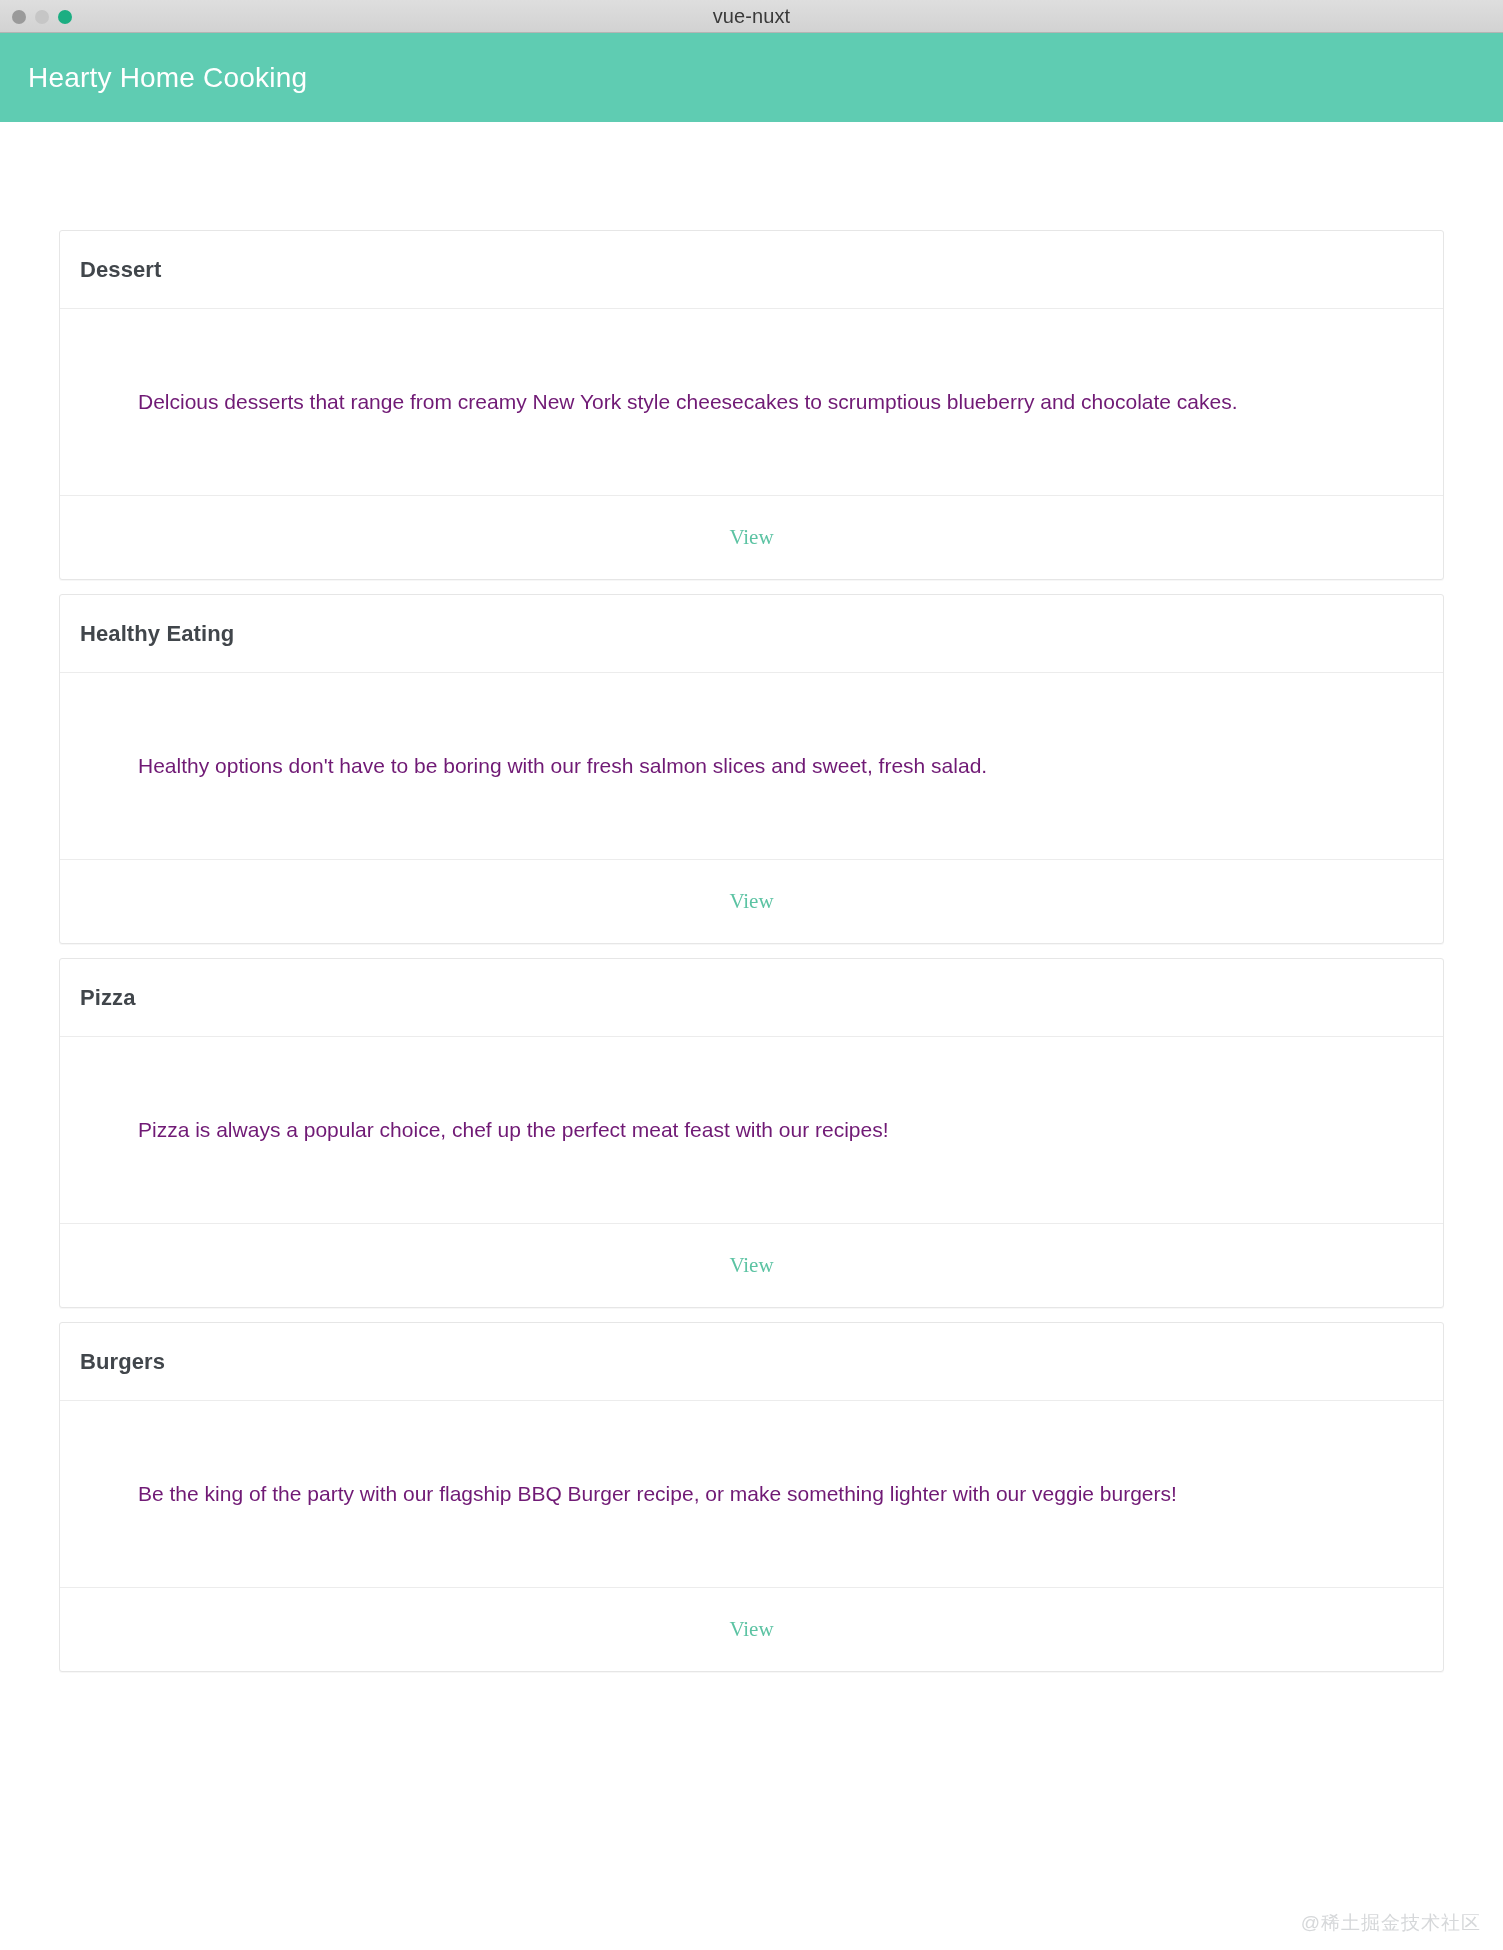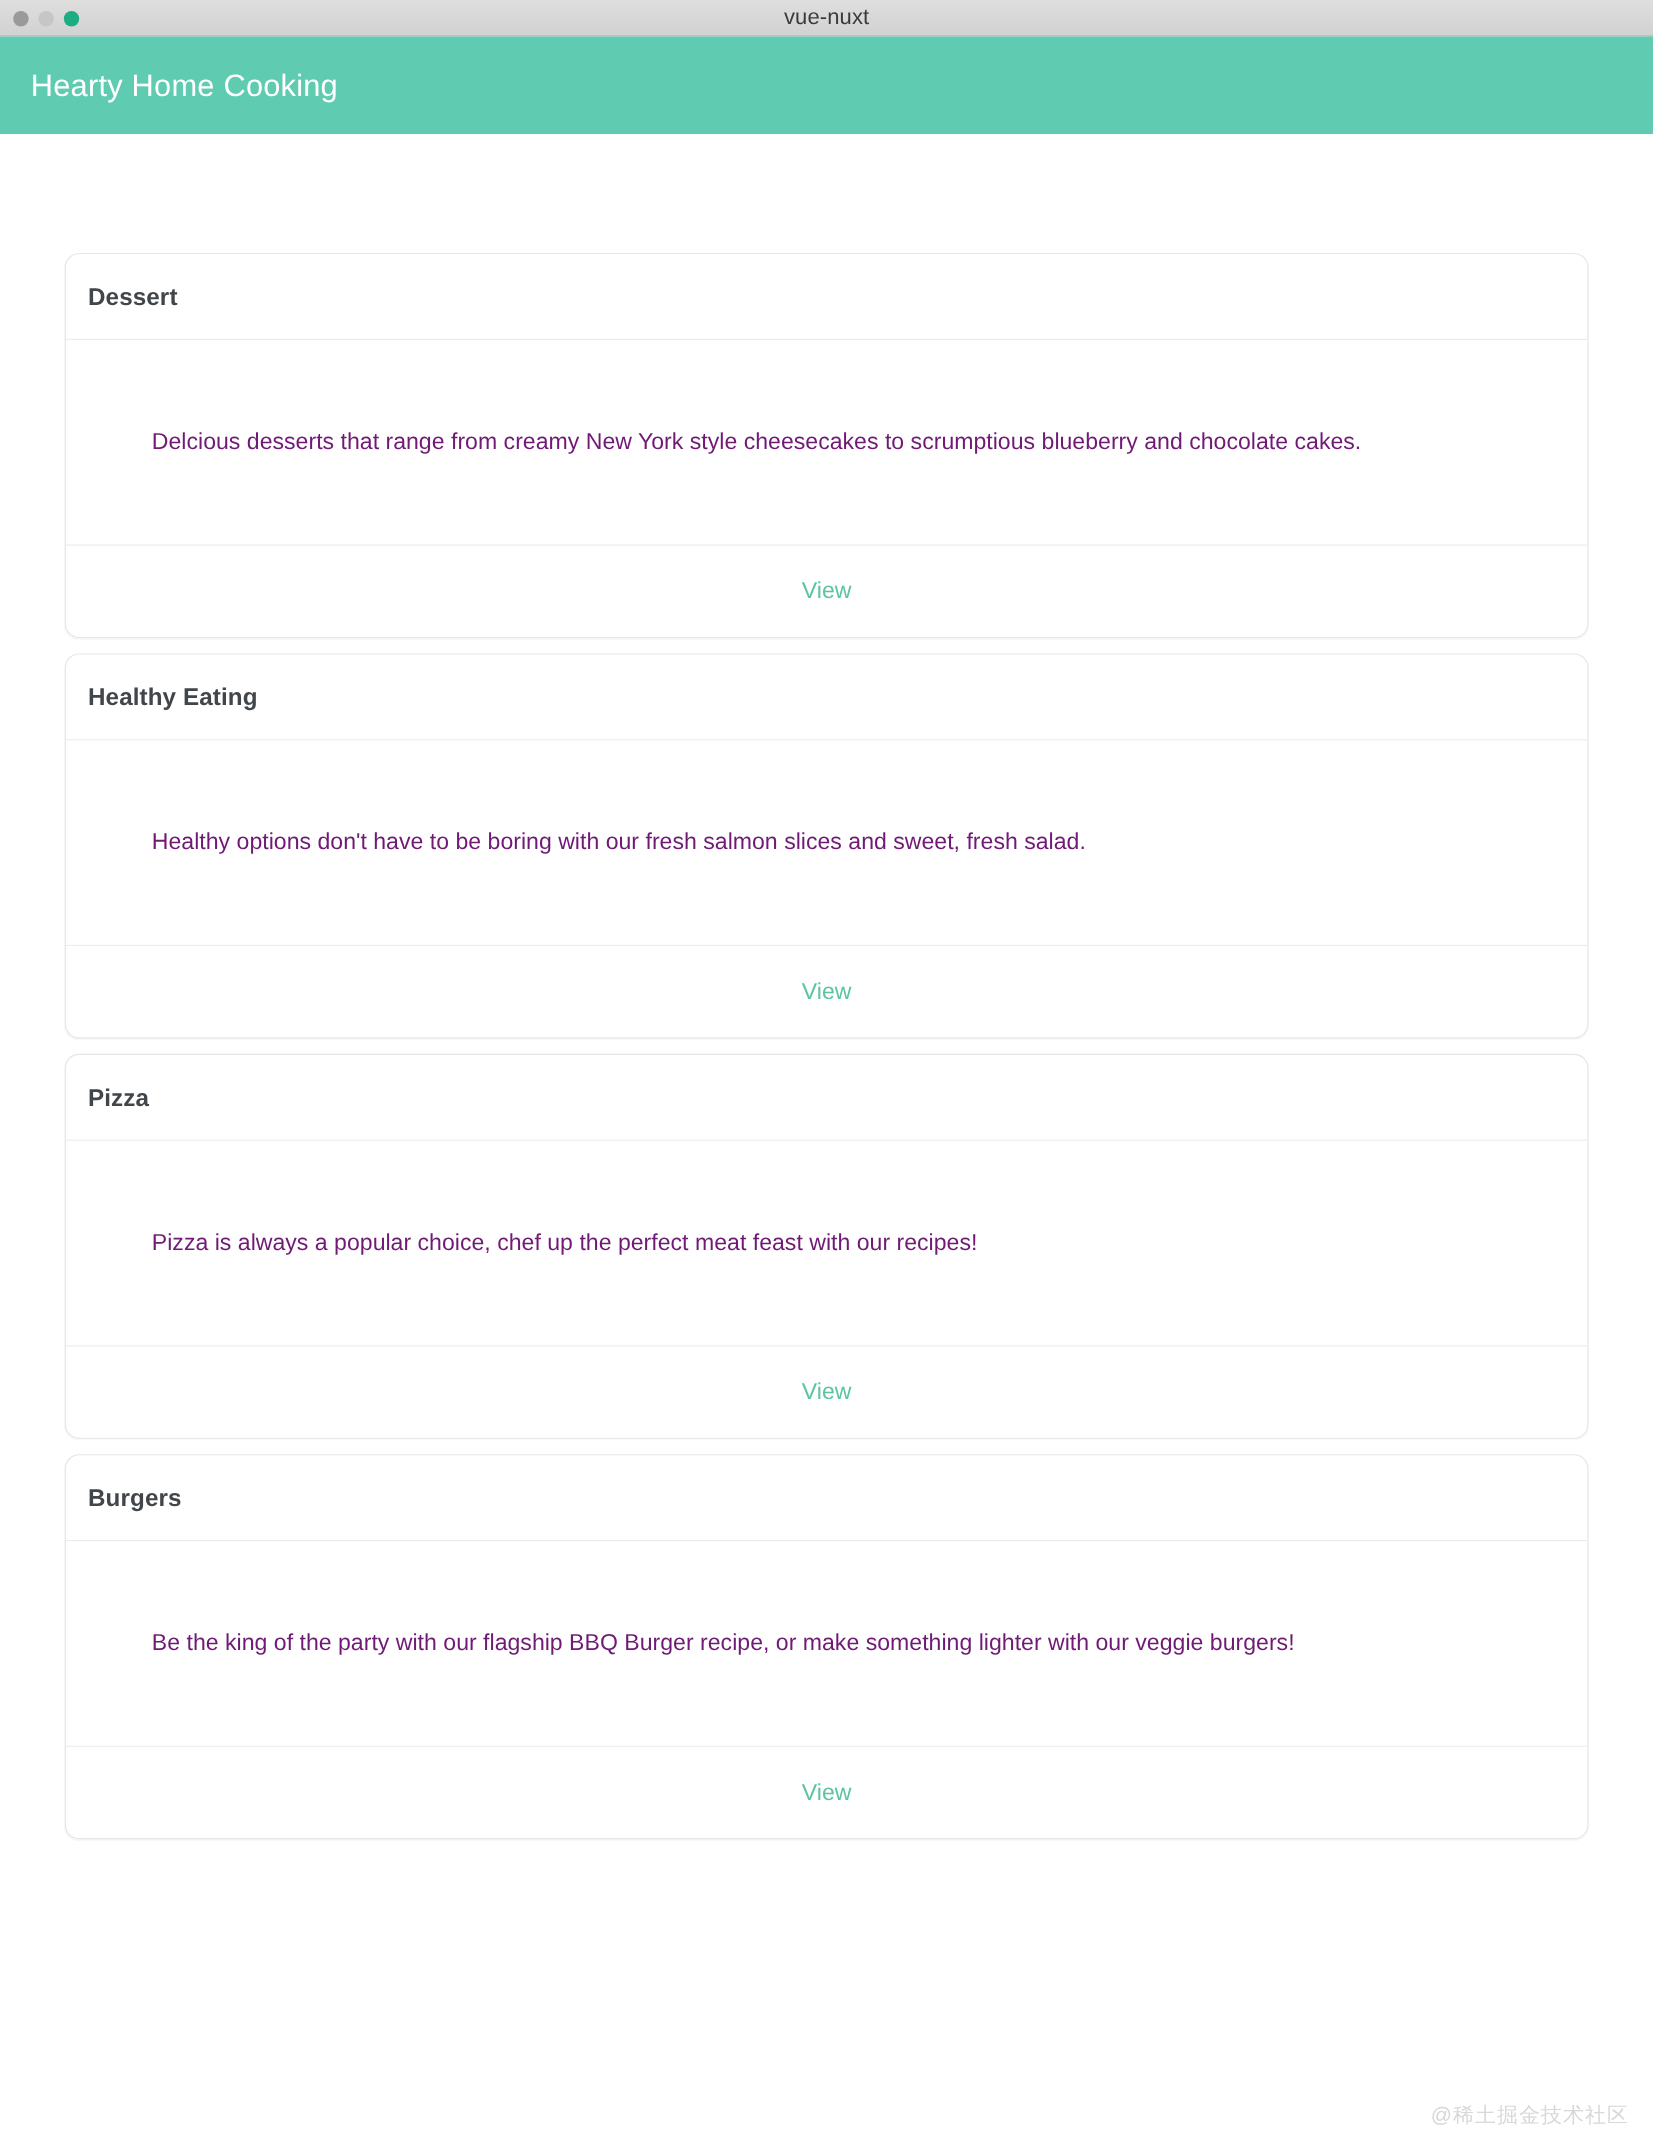--- a/index.html
+++ b/index.html
@@ -70,21 +70,21 @@
     padding-top: 108px;
     display: flex;
     flex-direction: column;
     gap: 14px;
   }
 
   
   .card {
     background: #ffffff;
     border: 1px solid #e6e6e6;
-    border-radius: 13px;
+    border-radius: 3px;
     box-shadow: 0 1px 1px rgba(0,0,0,0.035);
   }
   .card-header {
     padding: 26px 20px 25px 20px;
     border-bottom: 1px solid #ececec;
   }
   .card-title {
     font-size: 22px;
     font-weight: 700;
     color: #41464b;
@@ -102,20 +102,21 @@
     color: #701a75;
     font-weight: 400;
     max-width: 1215px;
   }
   .card-footer {
     border-top: 1px solid #ececec;
     height: 84px;
     display: flex;
     align-items: center;
     justify-content: center;
+    font-family: Liberation Serif, serif;
   }
   .view-link {
     color: #5cc3a3;
     font-size: 21px;
     text-decoration: none;
     cursor: pointer;
   }
 
   
   .watermark {

